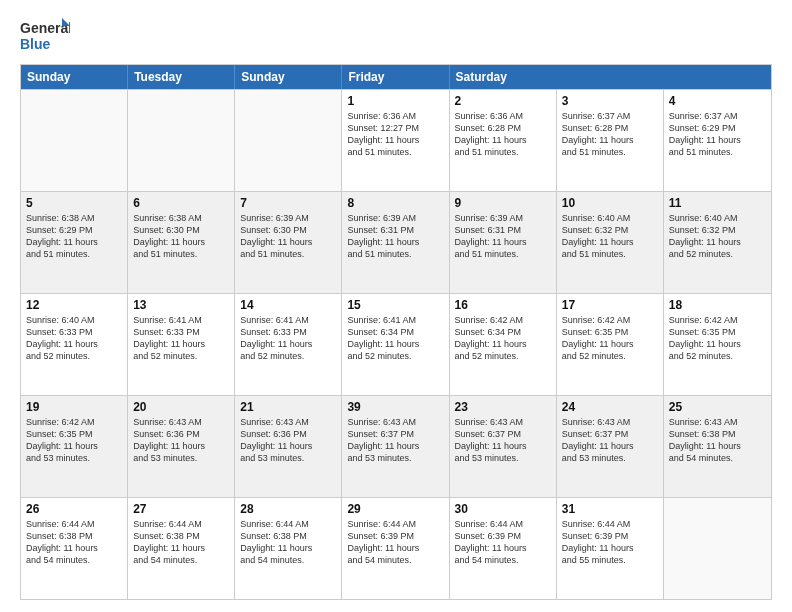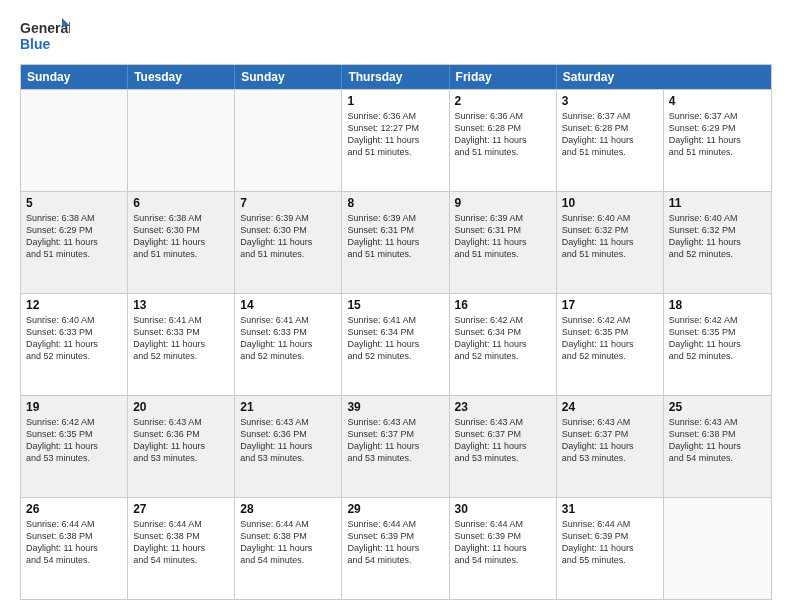--- a/index.html
+++ b/index.html
@@ -112,21 +112,20 @@
       <div class="month-title"></div>
       <div class="subtitle"></div>
     </div>
   </div>
 
   <div class="calendar">
     <div class="cal-header-row">
     <div class="cal-header-cell">Sunday</div>
         <div class="cal-header-cell">Tuesday</div>
         <div class="cal-header-cell">Sunday</div>
-        <div class="cal-header-cell">Thursday</div>
         <div class="cal-header-cell">Friday</div>
         <div class="cal-header-cell">Saturday</div>
       </div>
     <div class="cal-body">
     <div class="cal-row">
           <div class="cal-cell empty"></div>
           <div class="cal-cell empty"></div>
           <div class="cal-cell empty"></div>
           <div class="cal-cell">
             <div class="day-num">1</div>

